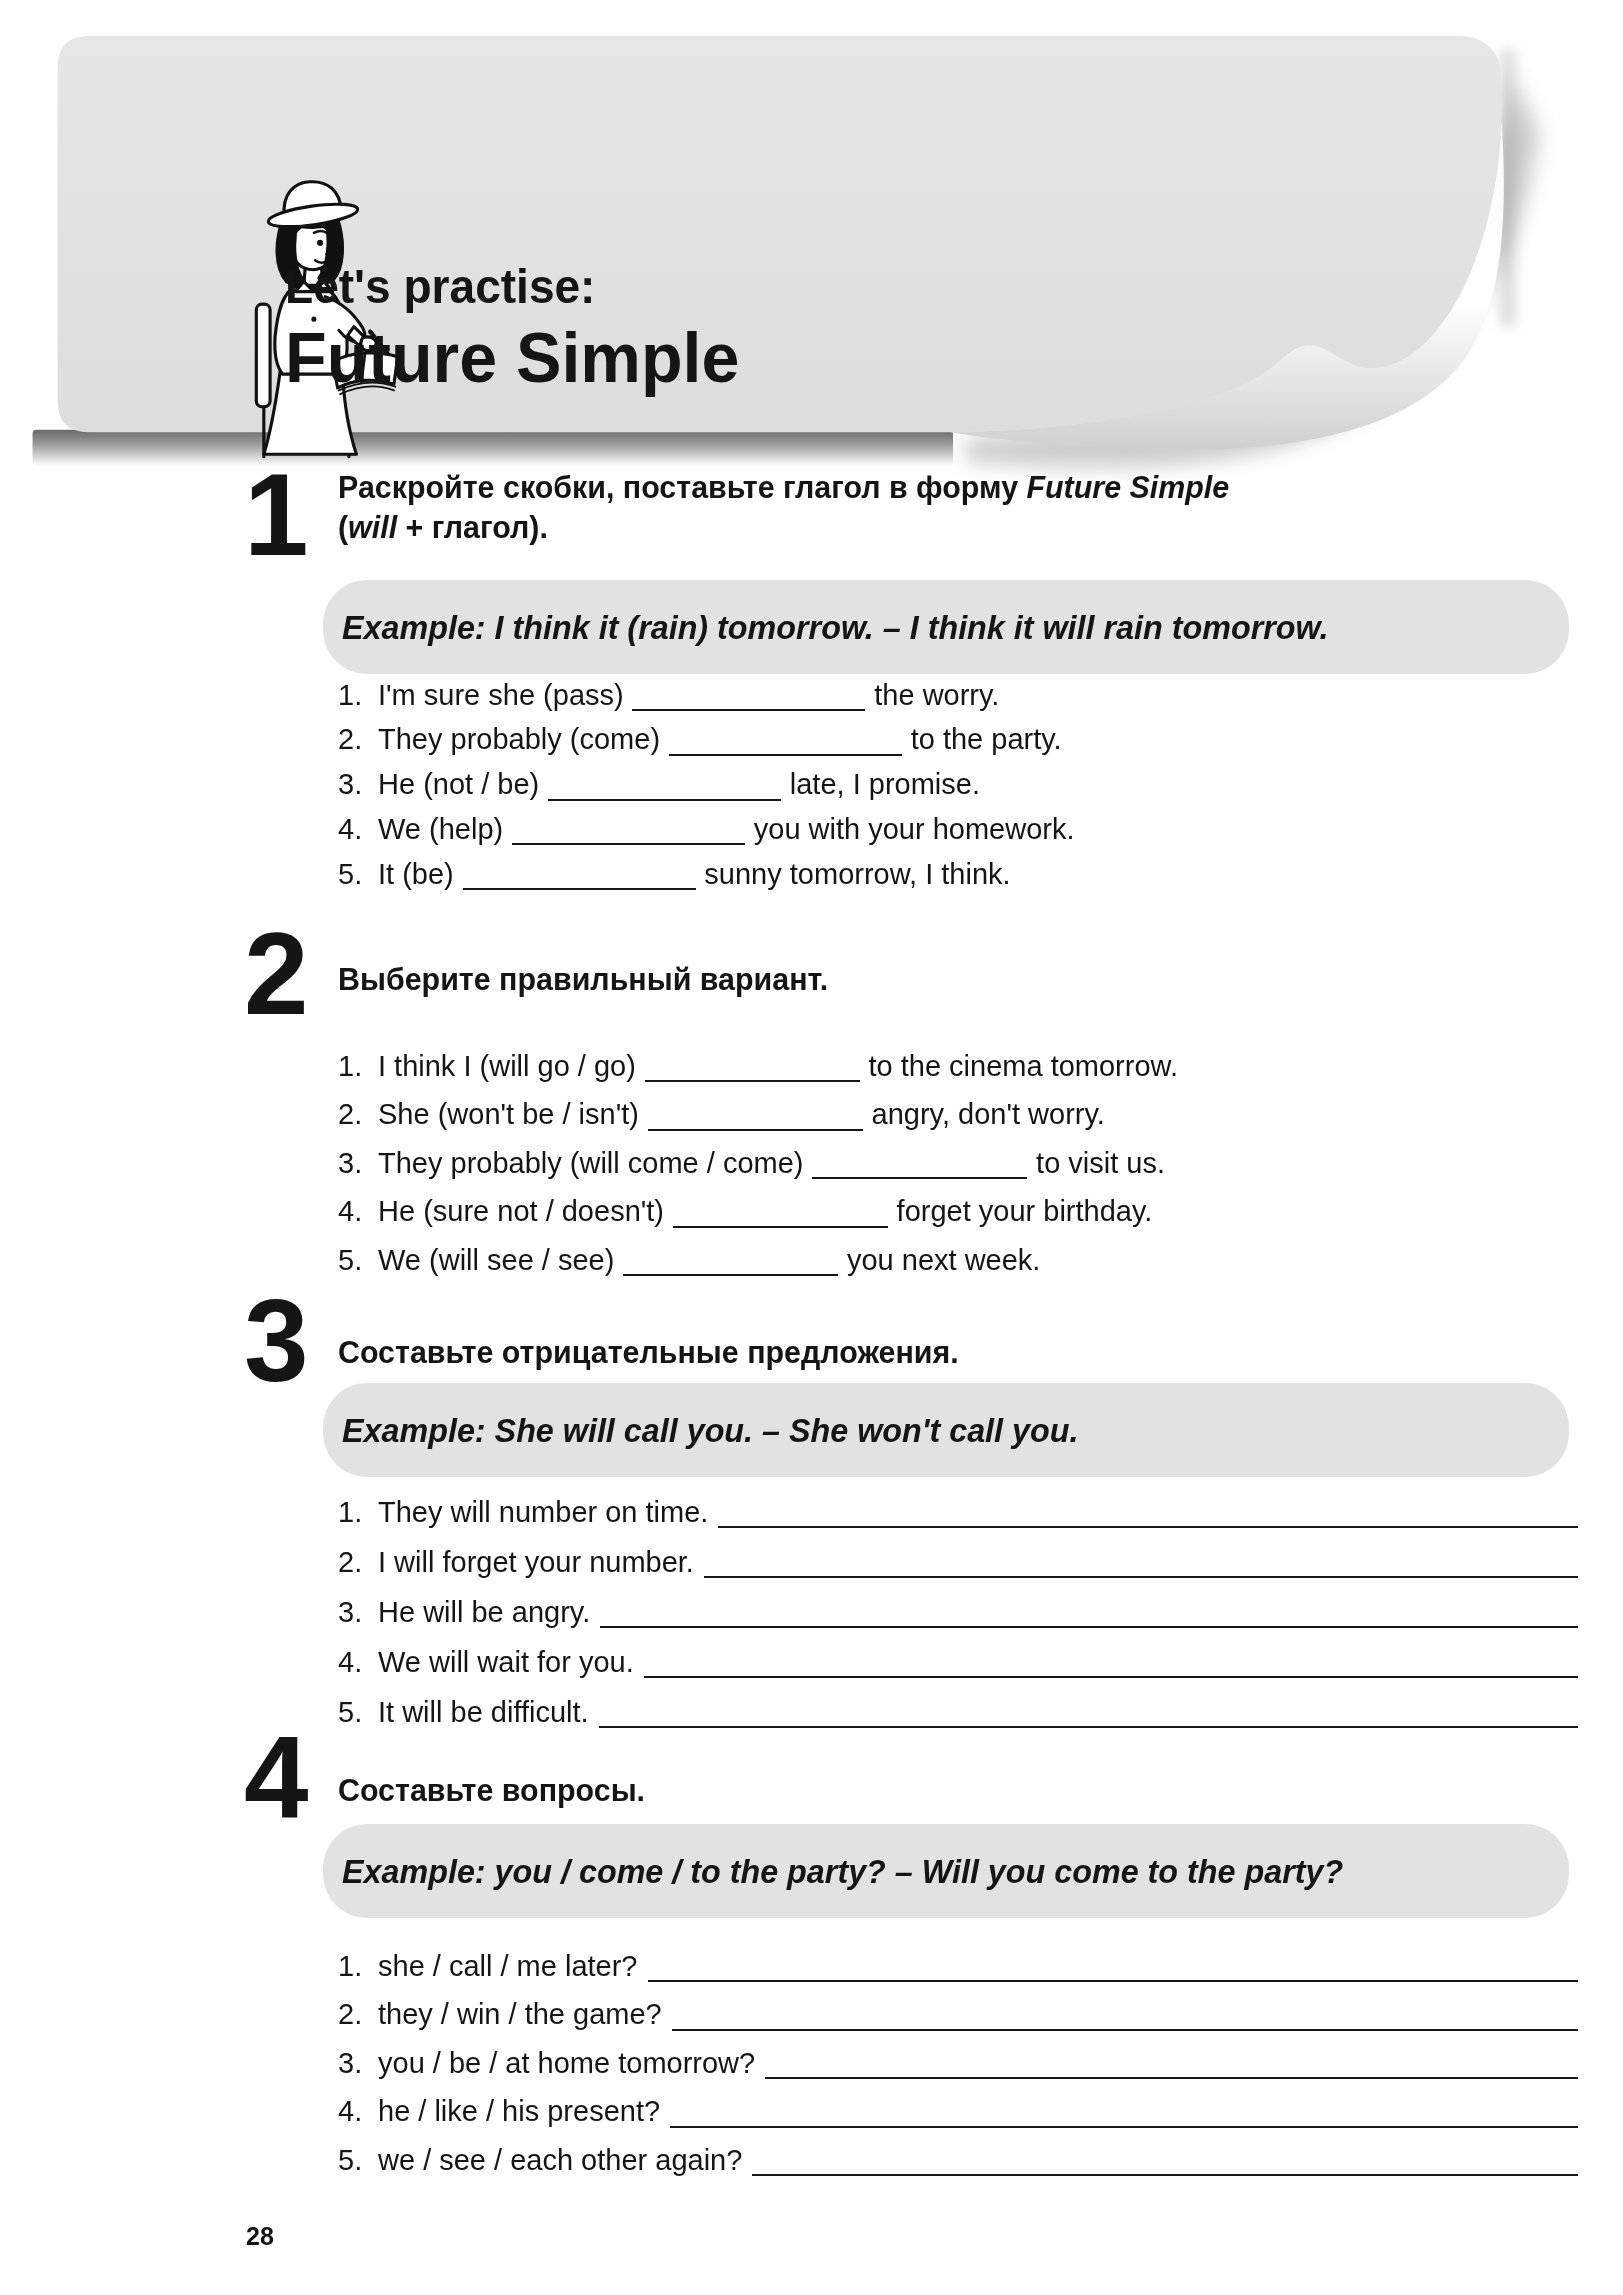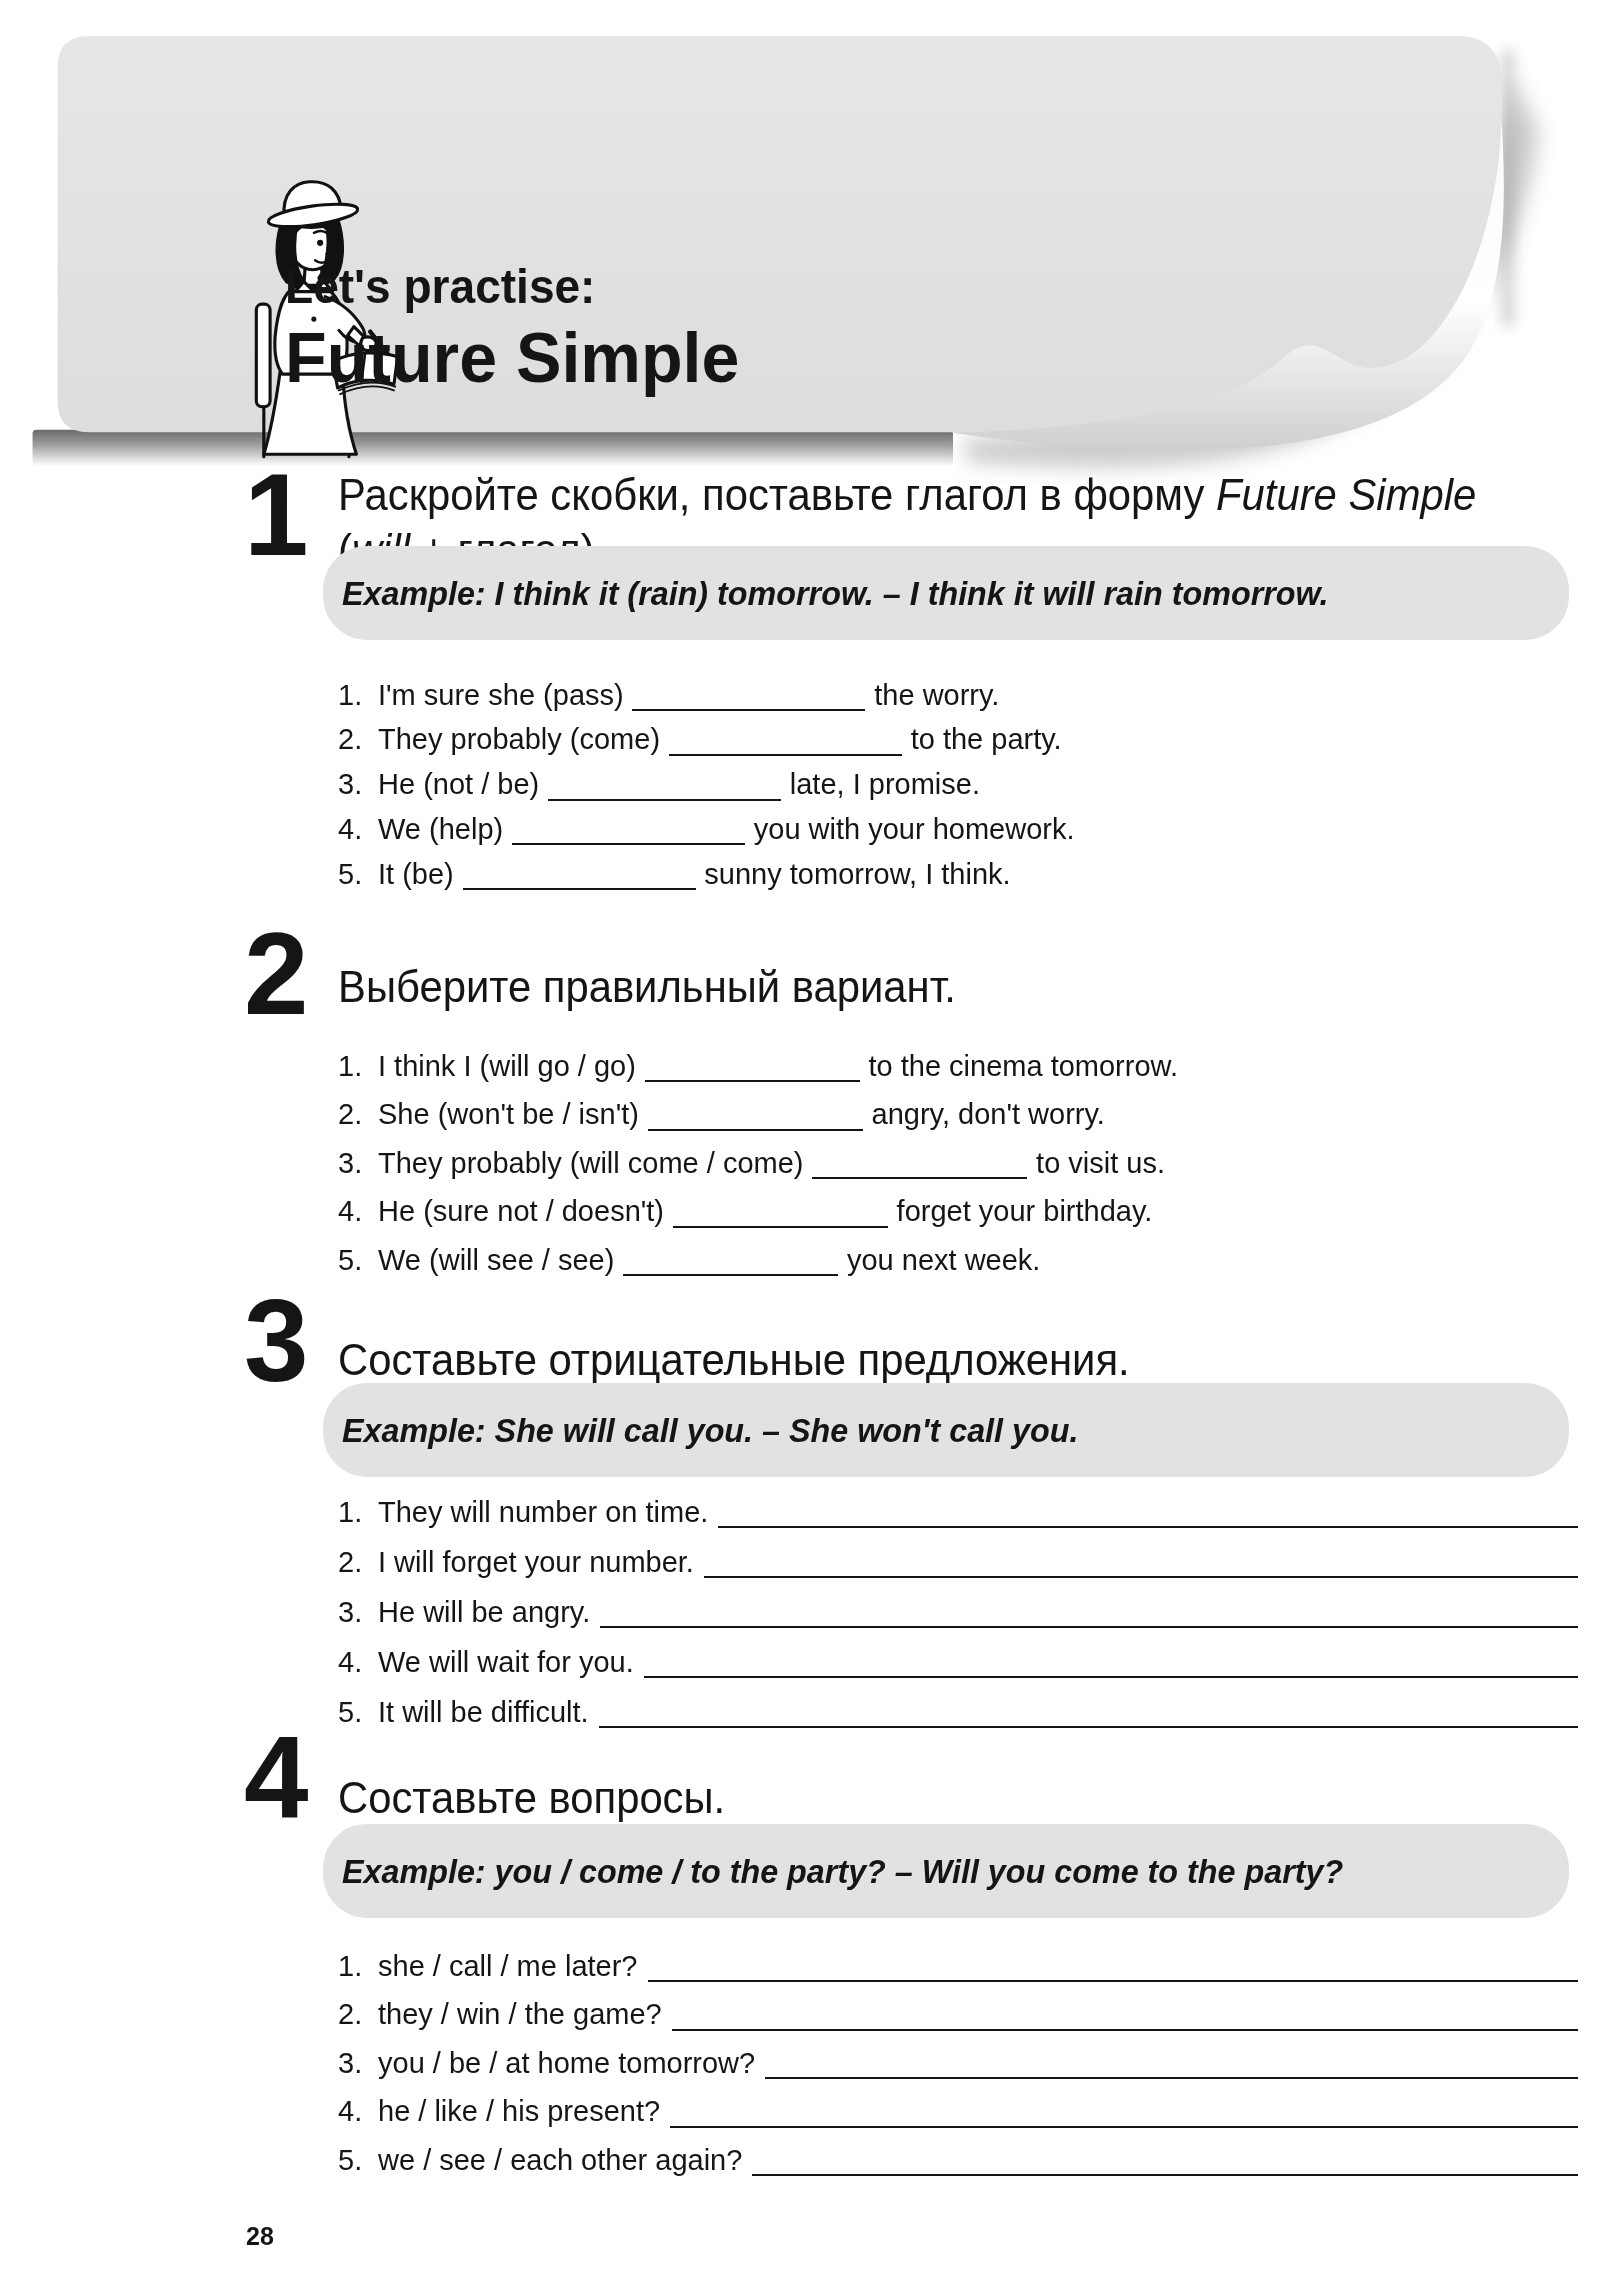--- a/index.html
+++ b/index.html
@@ -28,21 +28,21 @@
   .title-main{
     font-size:71px;font-weight:bold;line-height:1.0;margin-top:11.3px;
     transform:scaleX(.96);transform-origin:0 50%;white-space:nowrap;
   }
   .secnum{
     position:absolute;left:244px;
     font-size:116px;font-weight:bold;line-height:1;color:var(--ink);
   }
   .heading{
     position:absolute;left:338px;width:1190px;
-    font-size:44px;font-weight:normal;line-height:1.24;
+    font-size:32px;font-weight:bold;line-height:1.24;
   }
   .heading .hline{transform:scaleX(.95);transform-origin:0 50%;white-space:nowrap;}
   .heading em{font-style:italic;}
   .example{
     position:absolute;left:323px;width:1246px;height:94px;
     background:var(--example-box);border-radius:44px;
     display:flex;align-items:center;padding-left:19px;box-sizing:border-box;
   }
   .example .extext{
     font-size:34px;font-weight:bold;font-style:italic;white-space:nowrap;
@@ -178,21 +178,21 @@
   <div class="title-block">
     <div class="title-sub">Let's practise:</div>
     <div class="title-main">Future Simple</div>
   </div>
 
   <div class="secnum" style="top:457px">1</div>
   <div class="heading" style="top:468px">
     <div class="hline"><span>Раскройте скобки, поставьте глагол в форму </span><em>Future Simple</em></div>
     <div class="hline"><span>(</span><em>will</em><span> + глагол).</span></div>
   </div>
-  <div class="example" style="top:546px">
+  <div class="example" style="top:580px">
     <span class="extext">Example: I think it (rain) tomorrow. – I think it will rain tomorrow.</span>
   </div>
   <div class="items gap24" style="top:680px">
     <div class="row"><span class="inum">1.</span><span class="txt">I'm sure she (pass)</span><span class="blank w1"></span><span class="txt">the worry.</span></div>
     <div class="row"><span class="inum">2.</span><span class="txt">They probably (come)</span><span class="blank w1"></span><span class="txt">to the party.</span></div>
     <div class="row"><span class="inum">3.</span><span class="txt">He (not / be)</span><span class="blank w1"></span><span class="txt">late, I promise.</span></div>
     <div class="row"><span class="inum">4.</span><span class="txt">We (help)</span><span class="blank w1"></span><span class="txt">you with your homework.</span></div>
     <div class="row"><span class="inum">5.</span><span class="txt">It (be)</span><span class="blank w1"></span><span class="txt">sunny tomorrow, I think.</span></div>
   </div>
 

